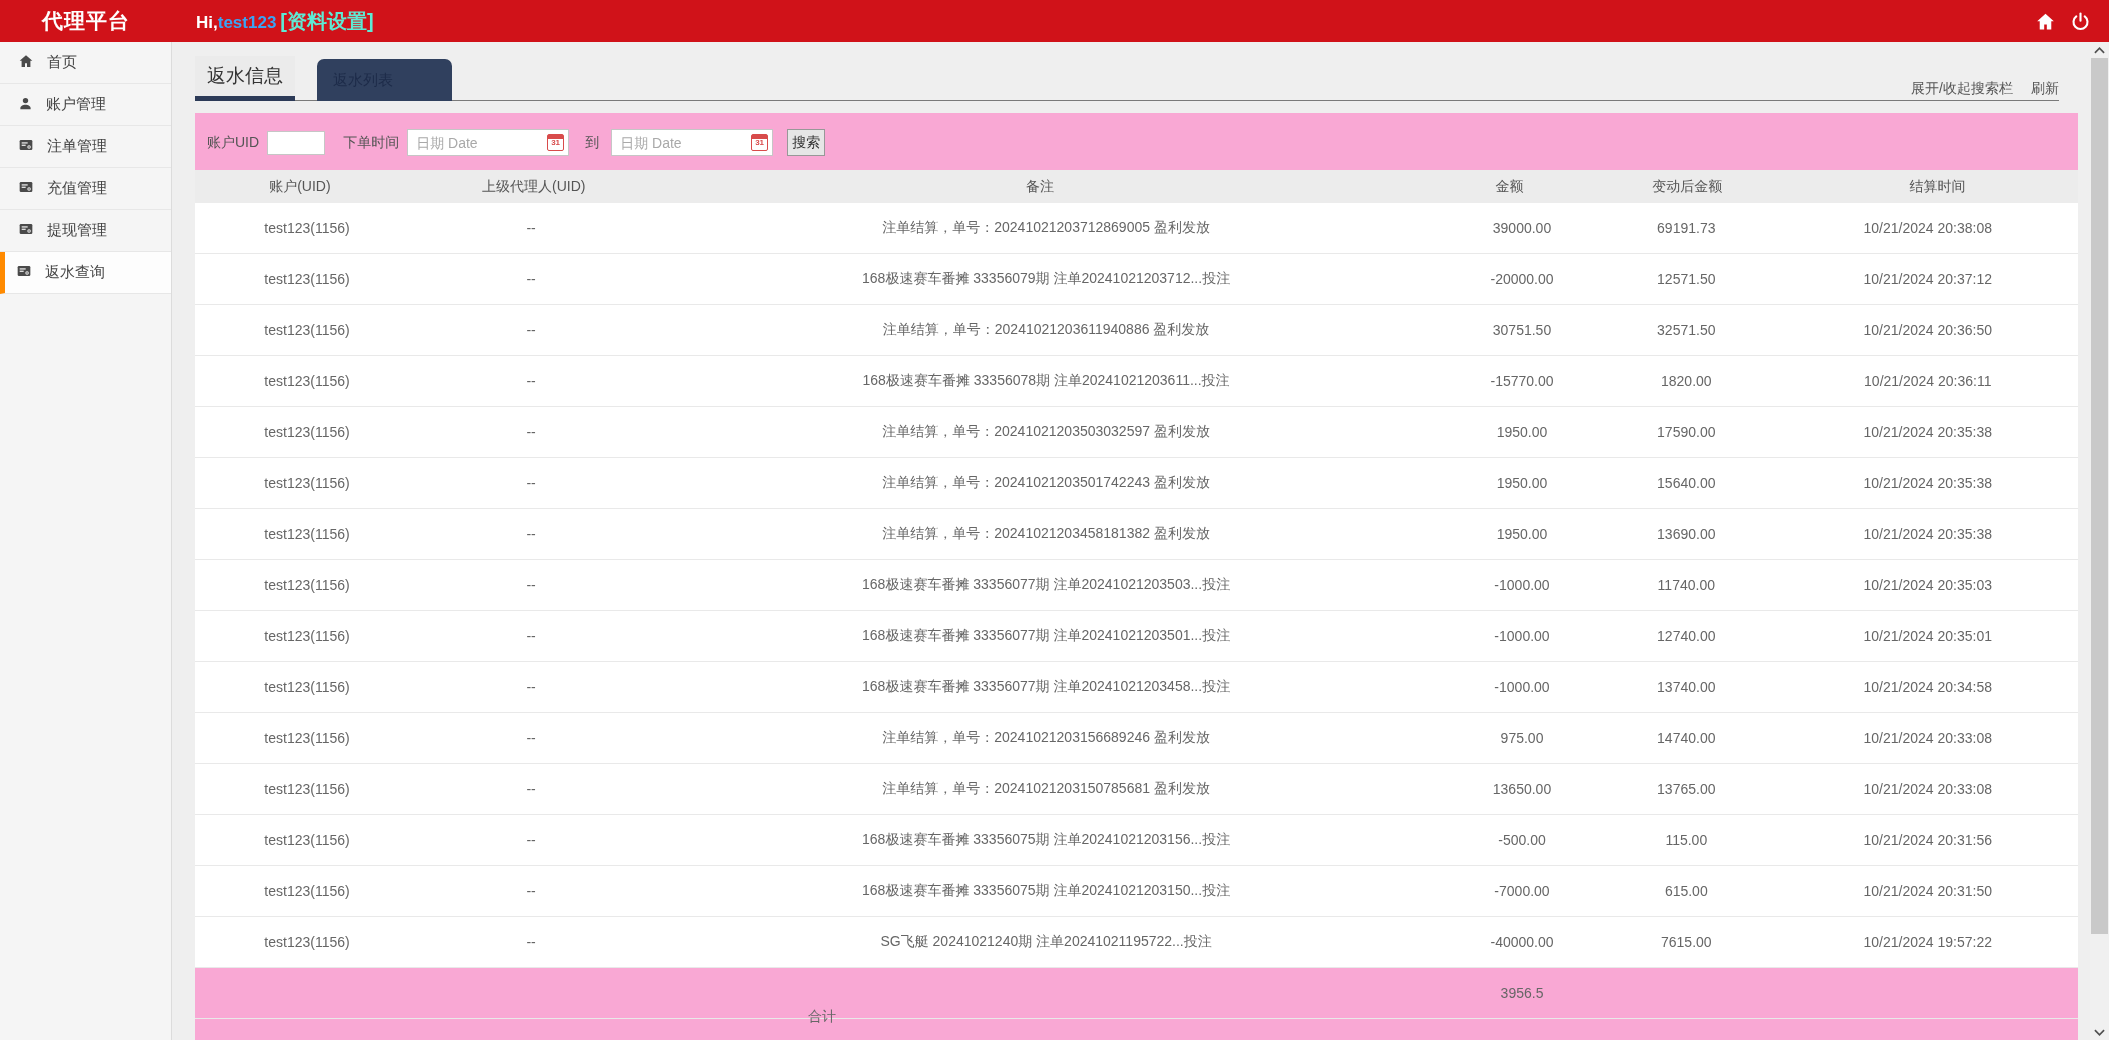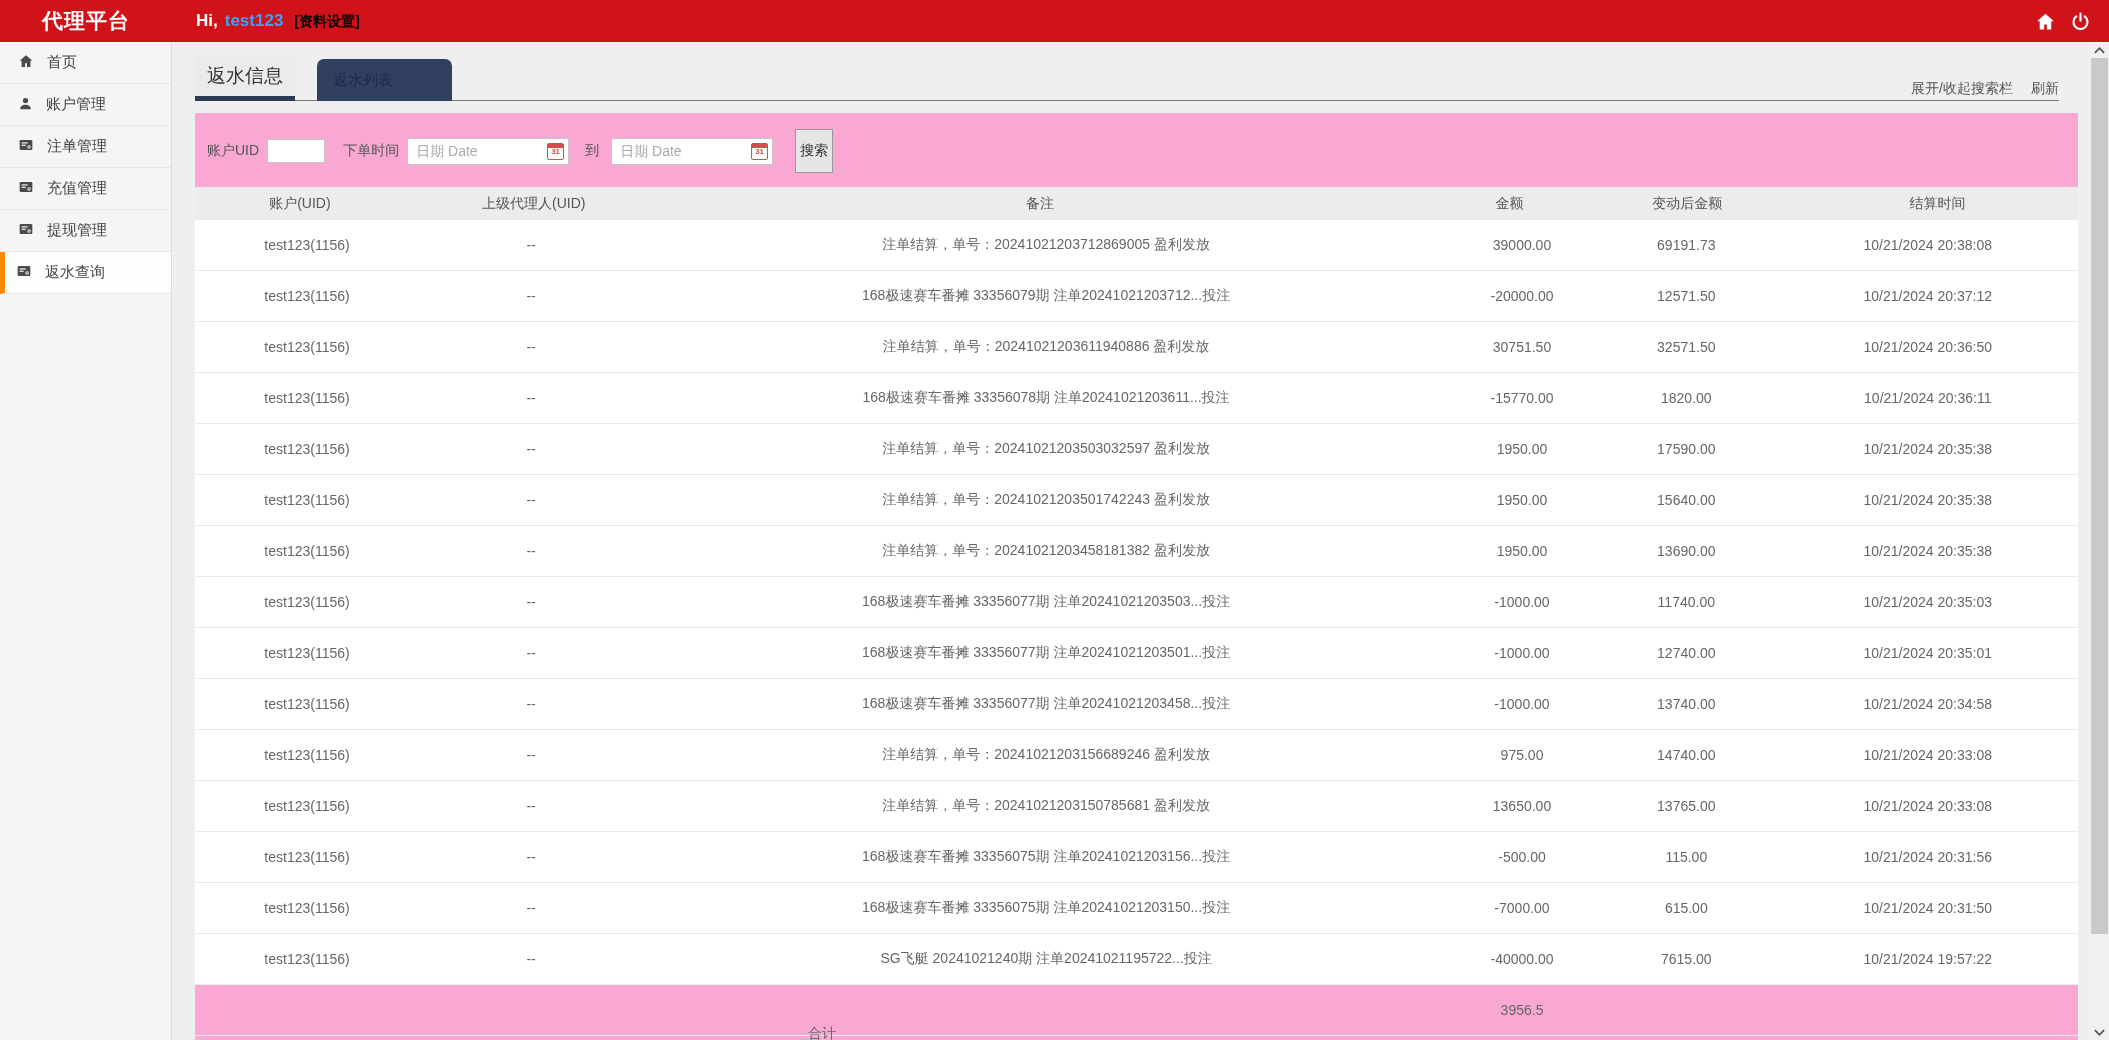--- a/index.html
+++ b/index.html
@@ -2,23 +2,23 @@
 <html><head>
 <meta charset="utf-8">
 <style>
   * { margin:0; padding:0; box-sizing:border-box; }
   html,body { width:2109px; height:1040px; overflow:hidden; font-family:"Liberation Sans",sans-serif; background:#efefef; }
   #app { position:relative; width:2109px; height:1040px; background:#efefef; }
 
   
   .topbar { position:absolute; top:0; left:0; width:2109px; height:42px; background:#d01219; display:flex; align-items:center; color:#fff; }
   .logo { width:172px; text-align:center; font-size:21px; font-weight:bold; letter-spacing:1px; }
-  .greeting { margin-left:24px; font-size:17px; font-weight:bold; display:flex; align-items:baseline; gap:7px; }
+  .greeting { margin-left:24px; font-size:17px; font-weight:bold; display:flex; align-items:baseline; }
   .greeting .uname { color:#3aa3f5; }
-  .greeting .profile { font-size:14px; font-weight:bold; color:#000000; margin-left:4px; cursor:pointer; }
+  .greeting .profile { font-size:20px; font-weight:bold; color:#5eead4; margin-left:4px; cursor:pointer; }
   .top-icons { margin-left:auto; margin-right:18px; display:flex; align-items:center; gap:14px; }
   .top-icons svg { display:block; cursor:pointer; }
 
   
   .sidebar { position:absolute; top:42px; left:0; width:172px; height:998px; background:#f5f5f5; border-right:1px solid #dcdcdc; }
   .menu-item { height:42px; display:flex; align-items:center; padding-left:18px; gap:13px; border-bottom:1px solid #e7e7e7; font-size:15px; color:#444; cursor:pointer; background:#f5f5f5; }
   .menu-item svg { flex:0 0 auto; }
   .menu-item.active { background:#fdfdfd; border-left:5px solid #ff8a00; padding-left:11px; }
 
   
@@ -34,21 +34,21 @@
   
   .search-row { display:flex; align-items:center; gap:8px; padding:16px 0 14px 12px; font-size:14px; color:#555; }
   .search-row label { white-space:nowrap; }
   .uid-input { width:58px; height:24px; border:1px solid #c6c6c6; background:#fff; margin-right:10px; font-size:13px; padding:0 4px; }
   .date-wrap { position:relative; width:162px; height:27px; margin-right:6px; }
   .date-wrap input { width:100%; height:100%; border:1px solid #c6c6c6; background:#fff; font-size:14px; color:#555; padding:0 26px 0 8px; }
   .date-wrap input::placeholder { color:#a9a9a9; }
   .cal-icon { position:absolute; right:5px; top:5px; width:17px; height:17px; border:1px solid #d84b4b; border-radius:2px; background:#fff; font-size:8px; color:#d84b4b; text-align:center; line-height:15px; font-weight:bold; cursor:pointer; }
   .cal-icon::before { content:""; position:absolute; left:0; top:0; width:100%; height:4px; background:#d84b4b; }
   .to-label { margin:0 4px 0 2px; }
-  .search-btn { width:38px; height:44px; background:#e6e6e6; border:1px solid #989898; font-size:14px; color:#333; cursor:pointer; margin-left:8px; font-family:inherit; }
+  .search-btn { width:38px; height:27px; background:#e6e6e6; border:1px solid #989898; font-size:14px; color:#333; cursor:pointer; margin-left:0; font-family:inherit; }
 
   
   .tbl { width:100%; font-size:14px; color:#666; }
   .tr { display:flex; width:100%; align-items:center; }
   .td { text-align:center; overflow:hidden; white-space:nowrap; }
   .c1 { width:11.9%; } .c2 { width:11.9%; } .c3 { width:42.8%; } .c4 { width:7.75%; } .c5 { width:9.7%; } .c6 { width:15.95%; }
   .thead { background:#ececec; height:33px; color:#555;gap:24px; }
   .rowline { height:51px; border-bottom:1px solid #e9e9e9; background:#fff; }
   .total-row { height:51px; border-bottom:1px solid #e9e9e9; }
   .total-label-cell { width:66.6%; text-align:center;margin-top:47px; }

